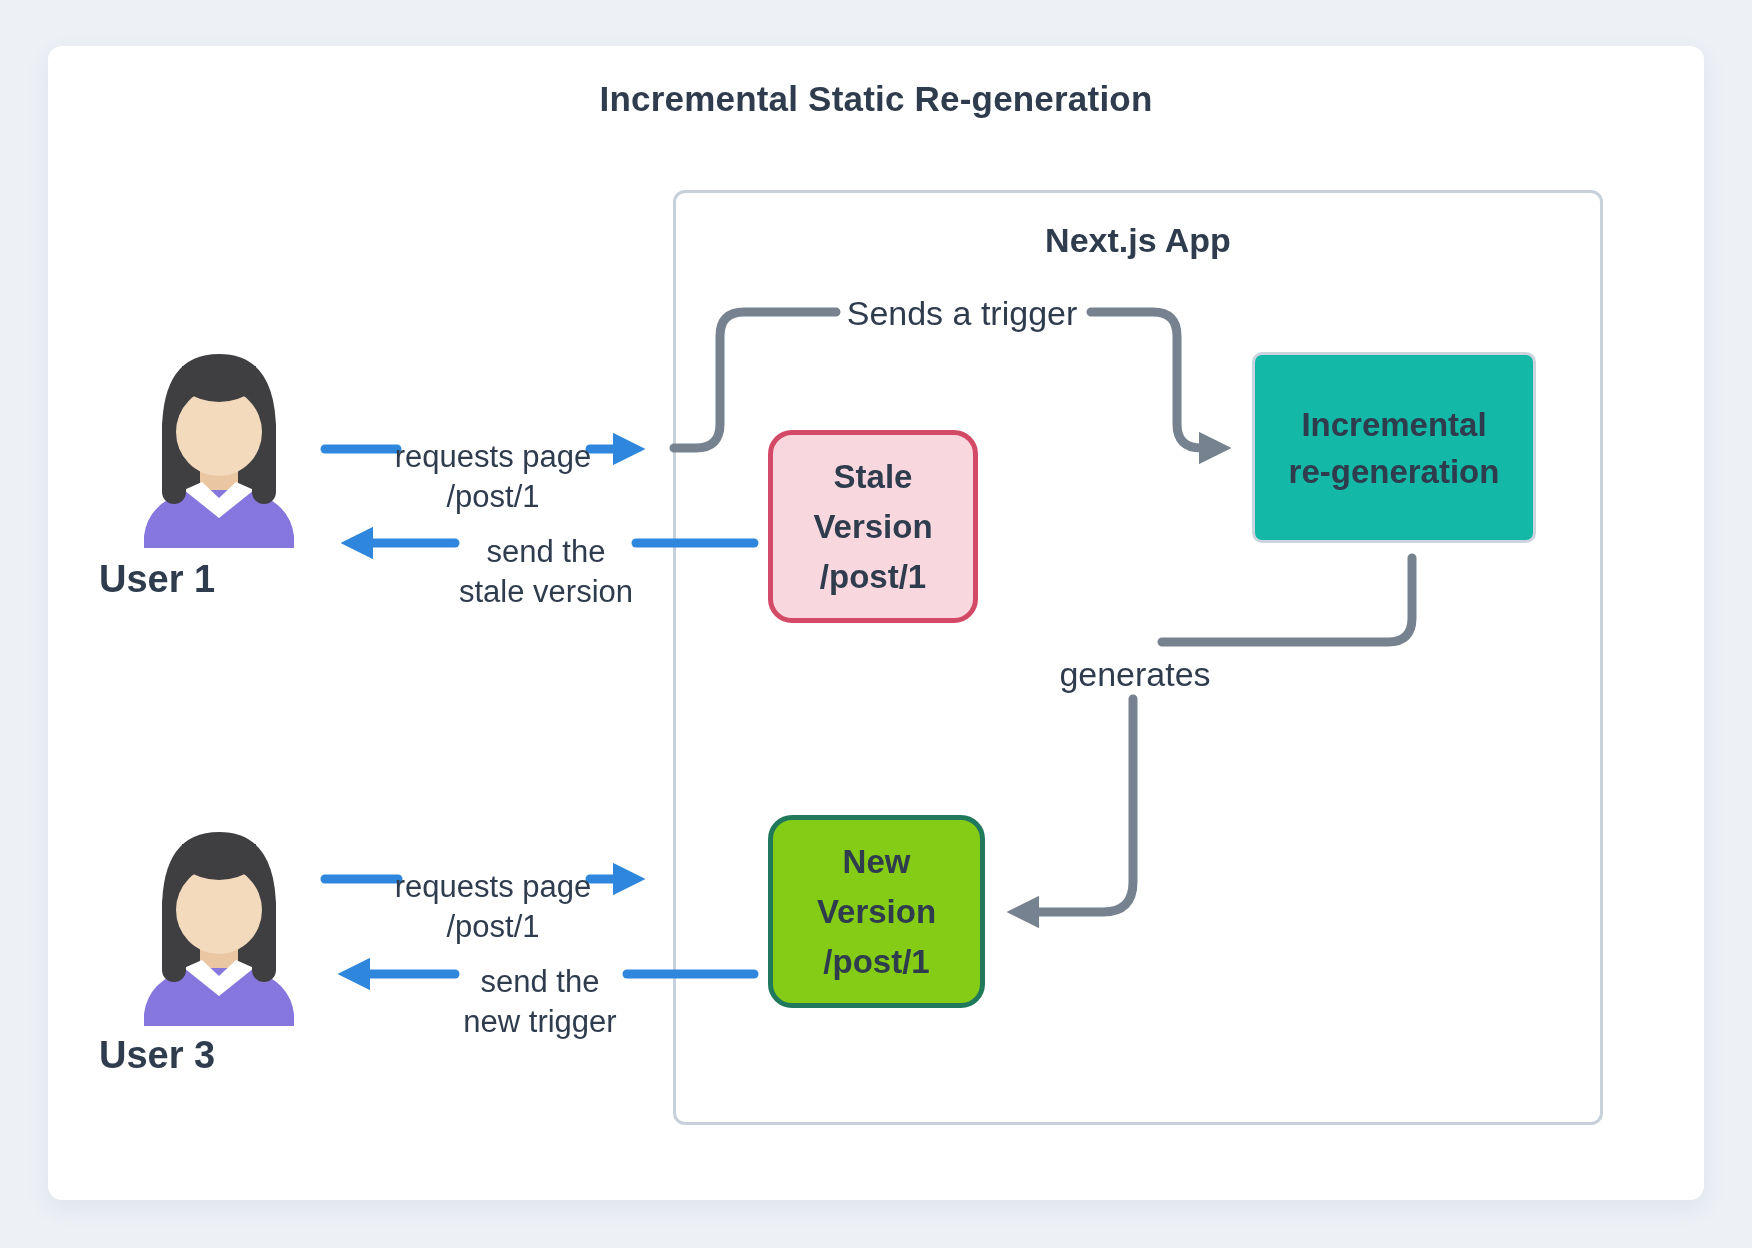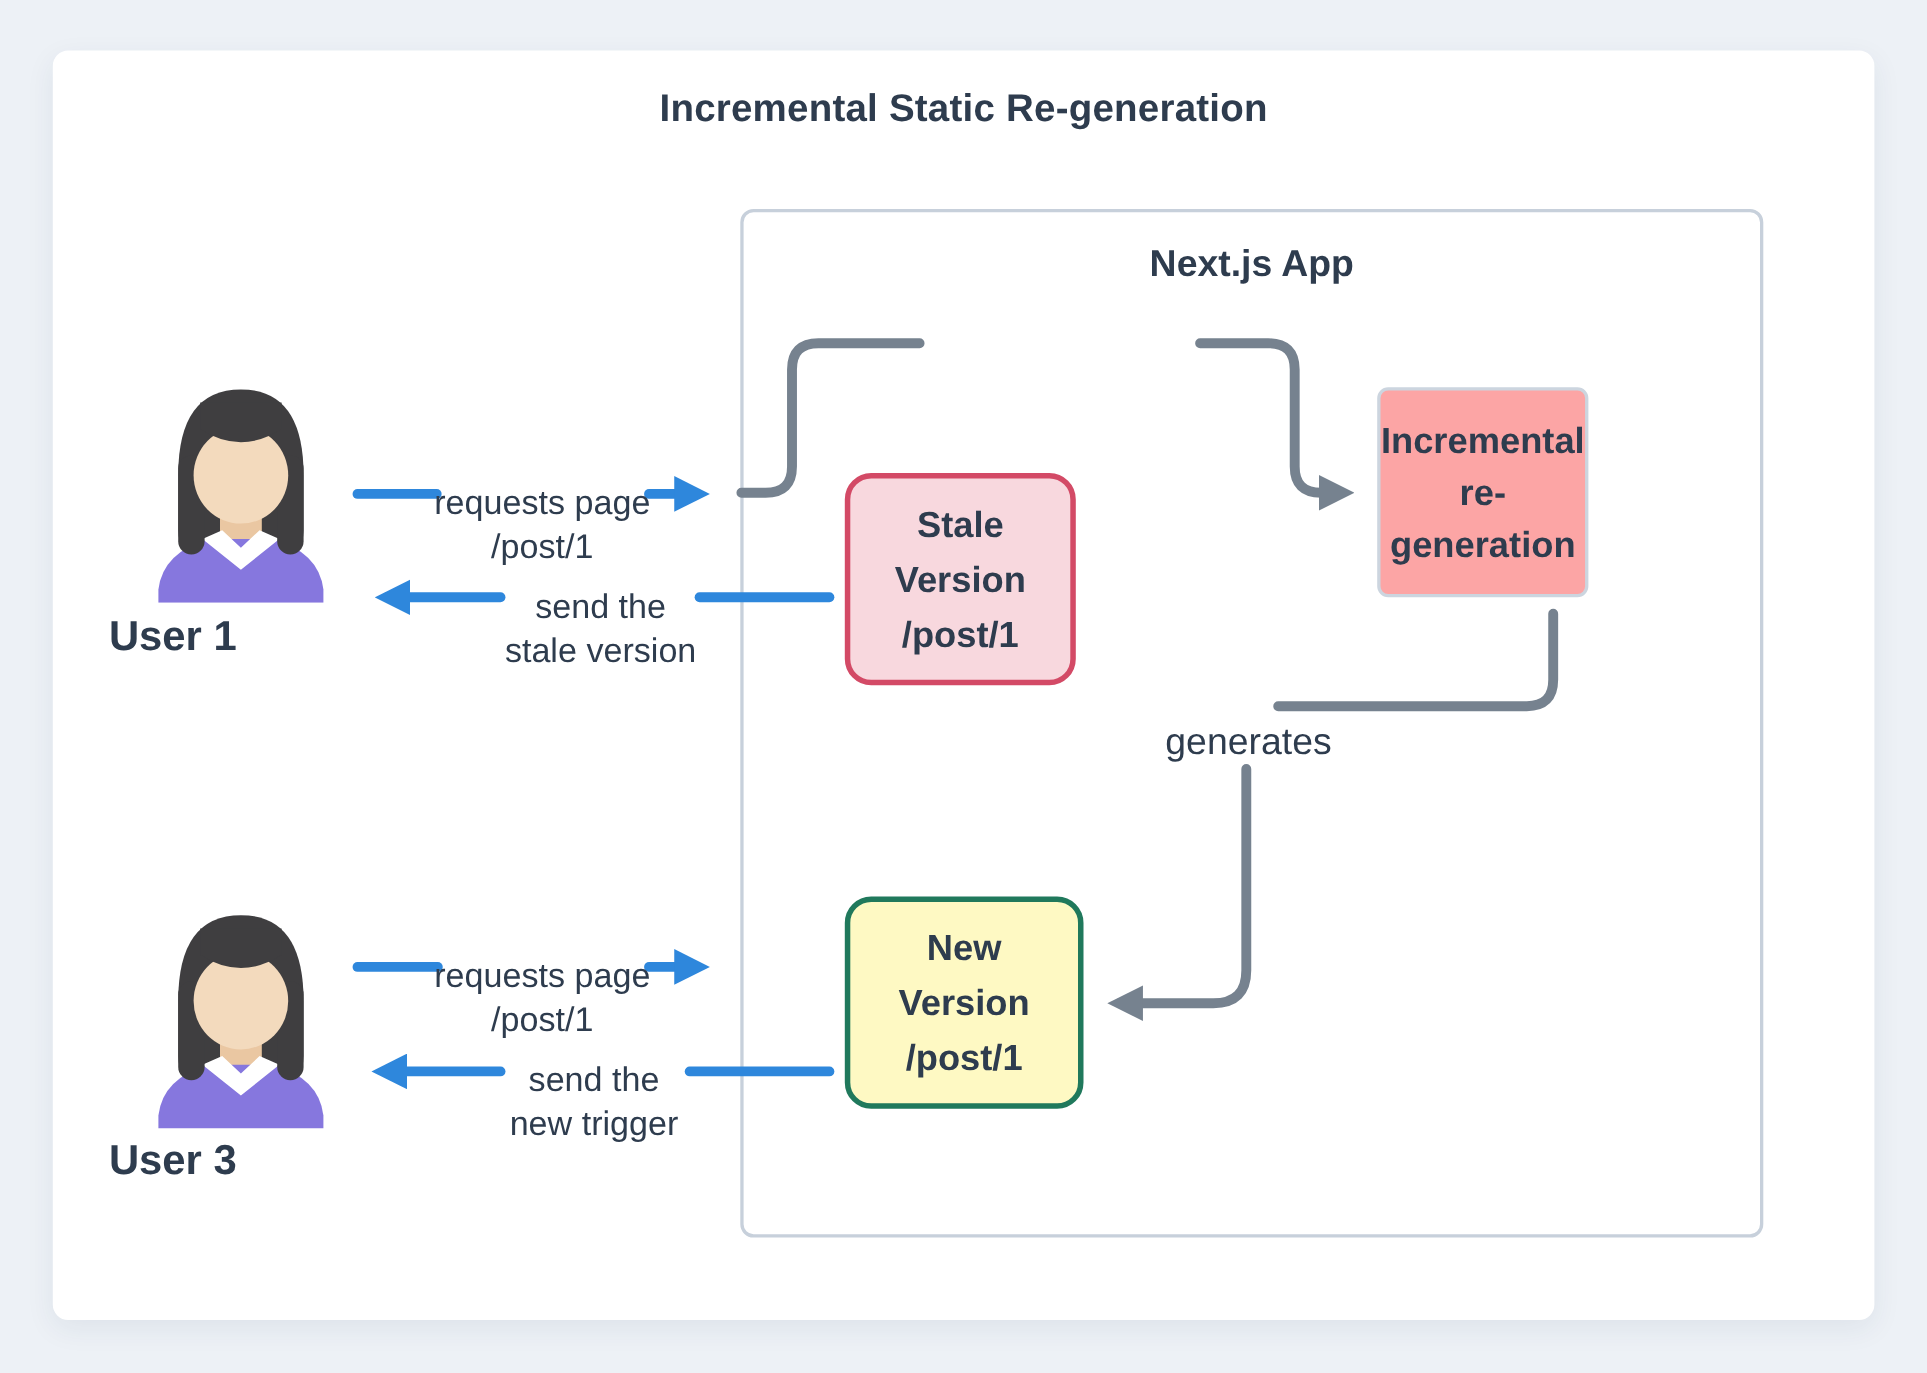--- a/index.html
+++ b/index.html
@@ -37,25 +37,25 @@
     position:absolute;box-sizing:border-box;border-radius:24px;
     display:flex;flex-direction:column;justify-content:center;align-items:center;
     font-size:33px;font-weight:600;line-height:50px;text-align:center;
   }
   .stale{
     left:768px;top:430px;width:210px;height:193px;
     background:#f8d8de;border:5px solid #d34a66;
   }
   .newv{
     left:768px;top:815px;width:217px;height:193px;
-    background:#fef9c3;border:5px solid #20795c;
+    background:#84cc16;border:5px solid #20795c;
   }
   .incr{
-    left:1252px;top:352px;width:192px;height:191px;
-    background:#fca5a5;border:3px solid #ccd5df;border-radius:10px;
+    left:1252px;top:352px;width:284px;height:191px;
+    background:#14b8a6;border:3px solid #ccd5df;border-radius:10px;
     line-height:47px;font-weight:600;font-size:33px;
   }
   .alabel{
     position:absolute;text-align:center;
     font-size:31px;font-weight:500;line-height:40px;margin-top:27px;
   }
   .glabel{
     position:absolute;text-align:center;
     font-size:34px;font-weight:500;line-height:40px;
   }
@@ -173,14 +173,15 @@
   </div>
   <div class="alabel" style="left:343px;top:840px;width:300px">
     <div>requests page</div>
     <div>/post/1</div>
   </div>
   <div class="alabel" style="left:390px;top:935px;width:300px">
     <div>send the</div>
     <div>new trigger</div>
   </div>
 
+  <div class="glabel" style="left:762px;top:293px;width:400px">Sends a trigger</div>
   <div class="glabel" style="left:985px;top:654px;width:300px">generates</div>
 </div>
 
 </body></html>

